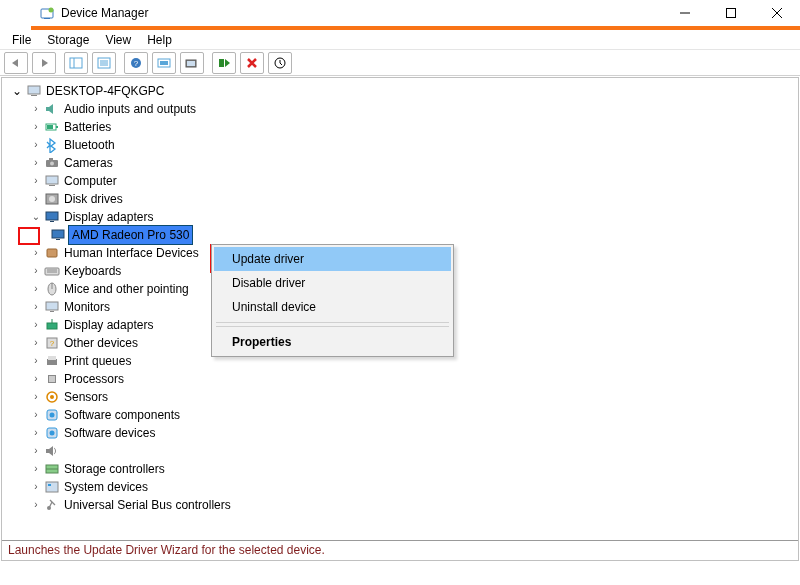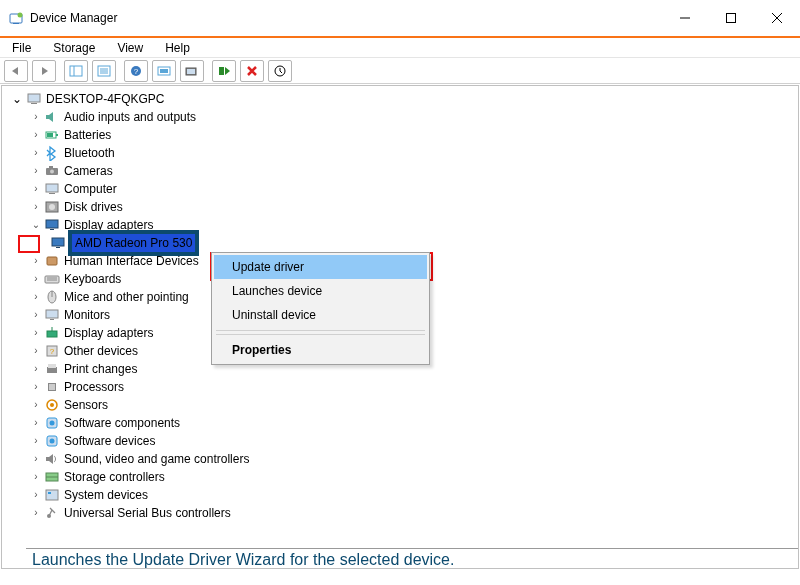--- a/index.html
+++ b/index.html
@@ -1,37 +1,37 @@
 <!DOCTYPE html>
 <html><head>
 <meta charset="utf-8">
 <style>
 * { box-sizing: border-box; font-family: "Segoe UI", Tahoma, sans-serif; }
 body { margin: 0; background: #fff; width: 800px; height: 585px; overflow: hidden; font-size: 12px; color: #000; }
-.titlebar { height: 38px; display: flex; align-items: center; padding: 0 0 0 8px; border-bottom: 2px solid #f97316; }
+.titlebar { height: 30px; display: flex; align-items: center; padding: 0 0 0 8px; border-bottom: 4px solid #f97316; margin-left: 31px; }
 .titlebar .app-icon { width: 16px; height: 16px; margin-right: 6px; display:flex; align-items:center; justify-content:center;}
 .titlebar .title { flex: 1; font-size: 12px; }
 .win-controls { display: flex; height: 100%; }
 .win-controls .btn { width: 46px; display: flex; align-items: center; justify-content: center; font-size: 11px; }
-.menubar { height: 20px; display: flex; align-items: center; padding: 0 4px; gap: 6px; border-bottom:1px solid #e5e5e5;}
+.menubar { height: 20px; display: flex; align-items: center; padding: 0 4px; gap: 0; border-bottom:1px solid #e5e5e5;}
 .menubar .menu { padding: 2px 8px; font-size: 12px; }
 .toolbar { height: 26px; display: flex; align-items: center; padding: 2px 4px; gap: 0; border-bottom: 1px solid #d0d0d0; background: #fff; }
 .tb-btn { width: 24px; height: 22px; border: 1px solid #b5b5b5; margin-right: 4px; display:flex; align-items:center; justify-content:center; background: #fff; border-radius:2px; }
 .tb-sep { width: 4px; }
 .content { position: relative; height: 484px; overflow: hidden; border: 1px solid #c0c0c0; margin: 1px; padding-top: 4px; }
 .tree { padding-left: 10px; line-height: 18px; }
 .root { display:flex; align-items:center; gap:4px; }
 .node { display: flex; align-items: center; height: 18px; padding-left: 18px; gap: 2px; }
 .node .arrow { width: 12px; display: inline-block;  color: #555; font-size: 10px; text-align:center;}
 .node .icon { width: 16px; height: 16px; display:inline-flex; align-items:center; justify-content:center; font-size:11px; }
 .node .label { padding: 0 2px; }
 .sublevel { padding-left: 24px; }
-.selected .label { background: #1d4ed8; border: 4px solid #0c4a6e; padding: 0 3px; }
-.statusbar { position: absolute; bottom: 0; left: 0; right: 0; height: 20px; border-top: 1px solid #999; padding: 2px 6px; font-size: 16px; background:#fff; color:#0c4a6e;margin-left:24px;}
-.context-menu { position: absolute; left: 209px; top: 166px; width: 219px; background: #f2f2f2; border: 1px solid #a0a0a0; box-shadow: 3px 3px 3px rgba(0,0,0,0.15); padding: 2px; }
+.selected .label { background: #3b82f6; border: 1px solid #0c4a6e; padding: 0 3px; }
+.statusbar { position: absolute; bottom: 0; left: 0; right: 0; height: 20px; border-top: 1px solid #999; padding: 2px 6px; font-size: 12px; background:#fff; color:#7f1d1d;}
+.context-menu { position: absolute; left: 209px; top: 166px; width: 243px; background: #f2f2f2; border: 1px solid #a0a0a0; box-shadow: 3px 3px 3px rgba(0,0,0,0.15); padding: 2px; }
 .context-menu .item { height: 24px; display: flex; align-items: center; padding: 0 18px; font-size: 12px; }
 .context-menu .item.hl { background: #91c9f7; }
 .context-menu .sep { height: 1px; background: #d0d0d0; margin: 3px 2px; }
 .context-menu .item.bold { font-weight: bold; }
 .red-wrap-ctx { position:absolute; left:208px; top:166px; width:223px; height:29px; border:2px solid #e11; pointer-events:none;}
 .red-wrap-arrow { position:absolute; left:16px; top:149px; width:22px; height:18px; border:2px solid #e11; pointer-events:none;}
 svg { display:block; }
 </style>
 </head>
 <body>
@@ -291,21 +291,21 @@
           <span class="label">Other devices</span>
         </div>
         <div class="node">
           <span class="arrow">›</span>
           <span class="icon">
             <svg width="16" height="16">
               <rect x="3" y="6" width="10" height="6" fill="#888"></rect>
               <rect x="4" y="3" width="8" height="4" fill="#ddd"></rect>
             </svg>
           </span>
-          <span class="label">Print changes</span>
+          <span class="label">Print queues</span>
         </div>
         <div class="node">
           <span class="arrow">›</span>
           <span class="icon">
             <svg width="16" height="16">
               <rect x="4" y="4" width="8" height="8" fill="#888"></rect>
               <rect x="5" y="5" width="6" height="6" fill="#ccc"></rect>
             </svg>
           </span>
           <span class="label">Processors</span>
@@ -341,21 +341,20 @@
           <span class="label">Software devices</span>
         </div>
         <div class="node">
           <span class="arrow">›</span>
           <span class="icon">
             <svg width="16" height="16">
               <path d="M2 6h3l4-3v10l-4-3H2z" fill="#888"></path>
               <path d="M10 5c2 1 2 5 0 6" stroke="#888" fill="none"></path>
             </svg>
           </span>
-          <span class="label">Sound, video and game controllers</span>
         </div>
         <div class="node">
           <span class="arrow">›</span>
           <span class="icon">
             <svg width="16" height="16">
               <rect x="2" y="4" width="12" height="8" fill="#8c8" stroke="#585"></rect>
               <line x1="2" y1="8" x2="14" y2="8" stroke="#585"></line>
             </svg>
           </span>
           <span class="label">Storage controllers</span>
@@ -381,21 +380,21 @@
           <span class="label">Universal Serial Bus controllers</span>
         </div>
       </div>
   </div>
 
   <div class="red-wrap-arrow"></div>
   <div class="red-wrap-ctx"></div>
 
   <div class="context-menu" id="ctx">
       <div class="item hl">Update driver</div>
-      <div class="item">Launches device</div>
+      <div class="item">Disable driver</div>
       <div class="item">Uninstall device</div>
       <div class="sep"></div>
       <div class="sep"></div>
       <div class="item bold">Properties</div>
     </div>
 
   <div class="statusbar">Launches the Update Driver Wizard for the selected device.</div>
 </div>
 
 </body></html>

